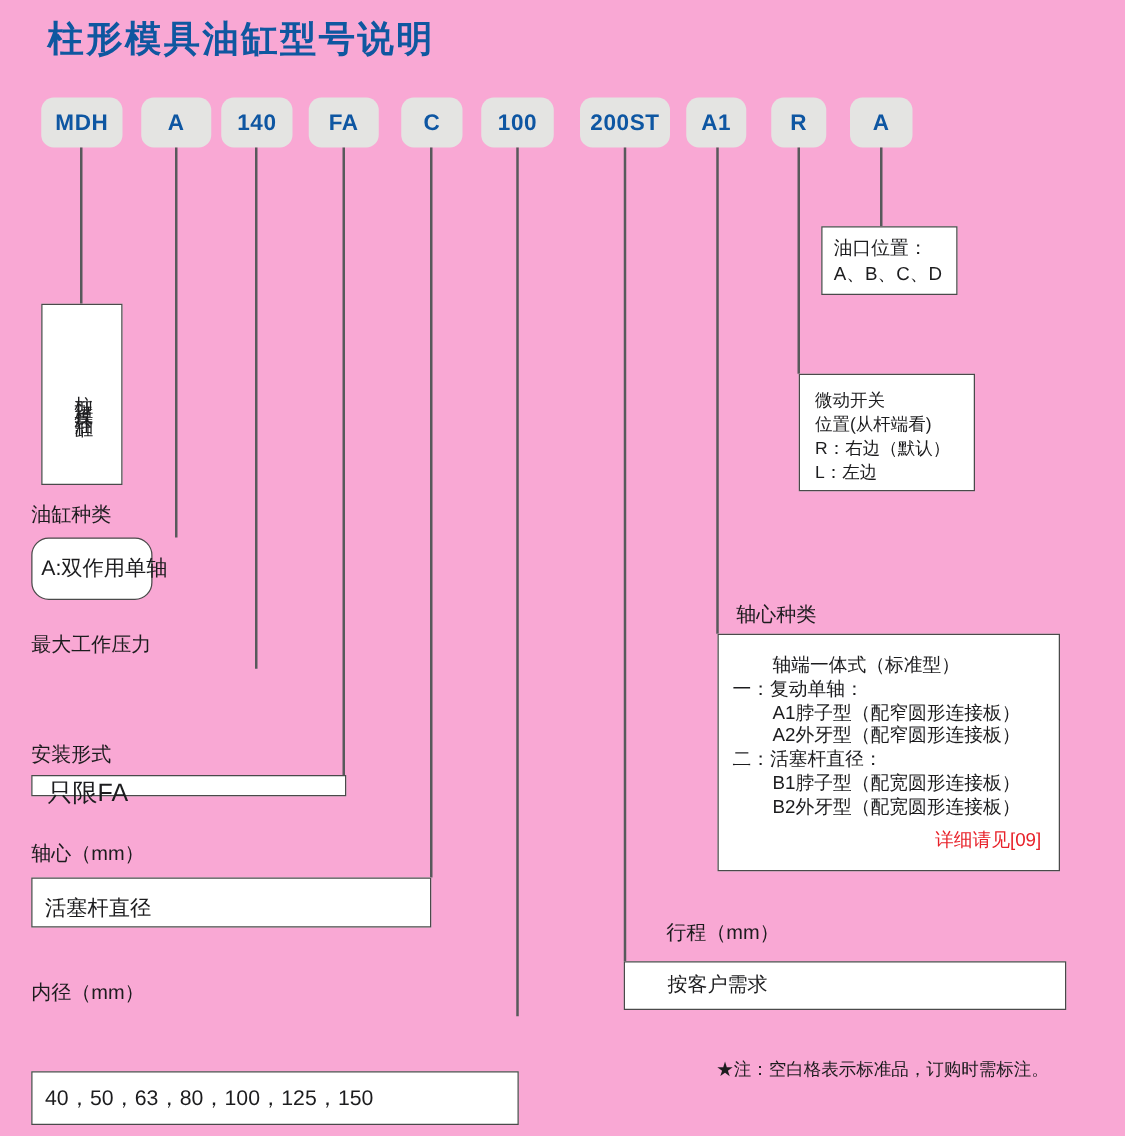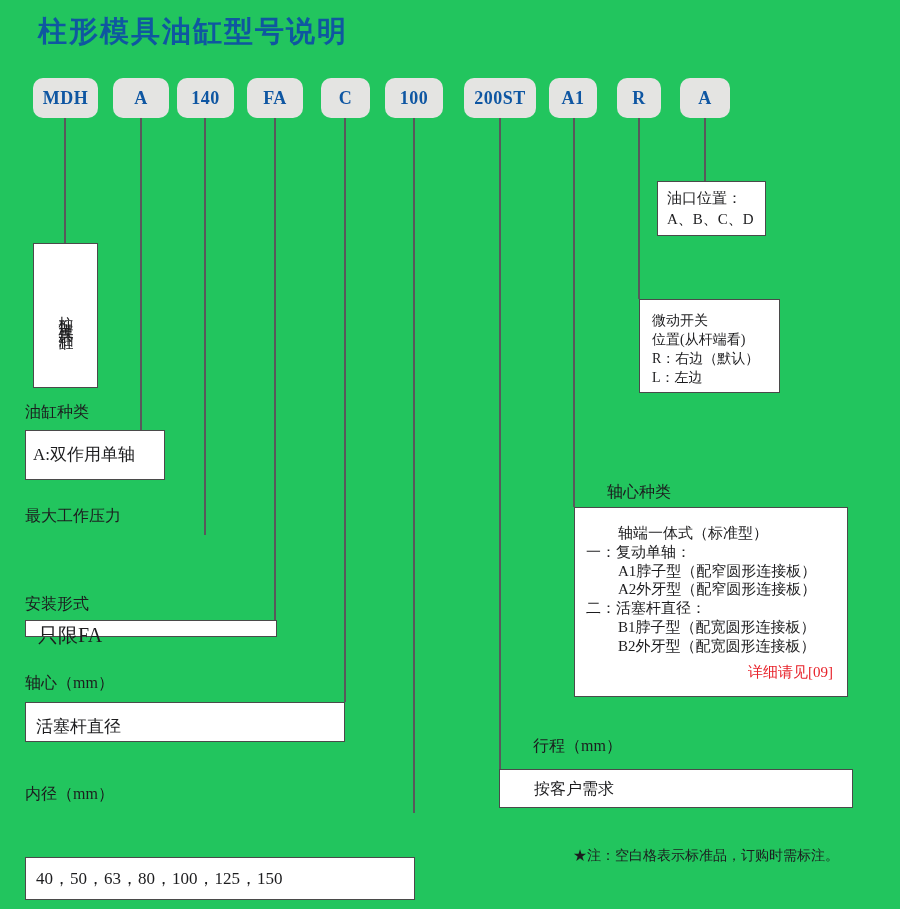--- a/index.html
+++ b/index.html
@@ -1,18 +1,18 @@
 <!DOCTYPE html>
 <html><head>
 <meta charset="utf-8">
 <style>
   html,body{margin:0;padding:0;background:#ffffff;}
   .canvas{
-    position:relative;width:900px;height:909px;background:#22c55e;overflow:hidden;
-    font-family:Liberation Serif, serif;color:#1c1c1e;
+    position:relative;width:900px;height:909px;background:#f9a8d4;overflow:hidden;
+    font-family:Liberation Sans, sans-serif;color:#1c1c1e;
   }
   .title{
     position:absolute;left:38px;top:12px;font-size:29px;font-weight:bold;
     color:#0f57a0;letter-spacing:2px;white-space:nowrap;
   }
   .chip{
     position:absolute;top:78px;height:40px;background:#e4e4e2;border-radius:10px;
     color:#0e56a2;font-weight:bold;font-size:18px;text-align:center;line-height:40px;
     letter-spacing:.5px;
   }
@@ -61,21 +61,21 @@
   <div class="vline" style="left:499px;height:651px;"></div>
   <div class="vline" style="left:573px;height:389px;"></div>
   <div class="vline" style="left:638px;height:181px;"></div>
   <div class="vline" style="left:704px;height:63px;"></div>
 
   <div class="obox" style="left:33px;top:243px;width:65px;height:145px;">
     <div class="vtext">柱型模具油缸</div>
   </div>
 
   <div class="lbl" style="left:25px;top:402px;">油缸种类</div>
-  <div class="obox" style="left:25px;top:430px;width:140px;height:50px;line-height:48px;padding-left:7px;">A:双作用单轴</div>
+  <div class="obox" style="left:25px;top:430px;width:97px;height:50px;line-height:48px;padding-left:7px;border-radius:14px;">A:双作用单轴</div>
 
   <div class="lbl" style="left:25px;top:506px;">最大工作压力</div>
 
   <div class="lbl" style="left:25px;top:594px;">安装形式</div>
   <div class="obox" style="left:25px;top:620px;width:252px;height:17px;line-height:29px;padding-left:12px;font-size:20px;">只限FA</div>
 
   <div class="lbl" style="left:25px;top:673px;">轴心（mm）</div>
   <div class="obox" style="left:25px;top:702px;width:320px;height:40px;line-height:48px;padding-left:10px;">活塞杆直径</div>
 
   <div class="lbl" style="left:25px;top:784px;">内径（mm）</div>
@@ -89,21 +89,21 @@
     <div class="mline">位置(从杆端看)</div>
     <div class="mline">R：右边（默认）</div>
     <div class="mline">L：左边</div>
   </div>
 
   <div class="obox" style="left:657px;top:181px;width:109px;height:55px;padding:6px 0 0 9px;font-size:15px;">
     <div class="pline">油口位置：</div>
     <div class="pline">A、B、C、D</div>
   </div>
 
-  <div class="lbl" style="left:589px;top:482px;margin-left:18px;">轴心种类</div>
+  <div class="lbl" style="left:589px;top:482px;">轴心种类</div>
   <div class="obox" style="left:574px;top:507px;width:274px;height:190px;padding:16px 10px 0 11px;">
     <div class="sk-line indent">轴端一体式（标准型）</div>
     <div class="sk-line">一：复动单轴：</div>
     <div class="sk-line indent">A1脖子型（配窄圆形连接板）</div>
     <div class="sk-line indent">A2外牙型（配窄圆形连接板）</div>
     <div class="sk-line">二：活塞杆直径：</div>
     <div class="sk-line indent">B1脖子型（配宽圆形连接板）</div>
     <div class="sk-line indent">B2外牙型（配宽圆形连接板）</div>
     <div class="sk-note">详细请见[09]</div>
   </div>

